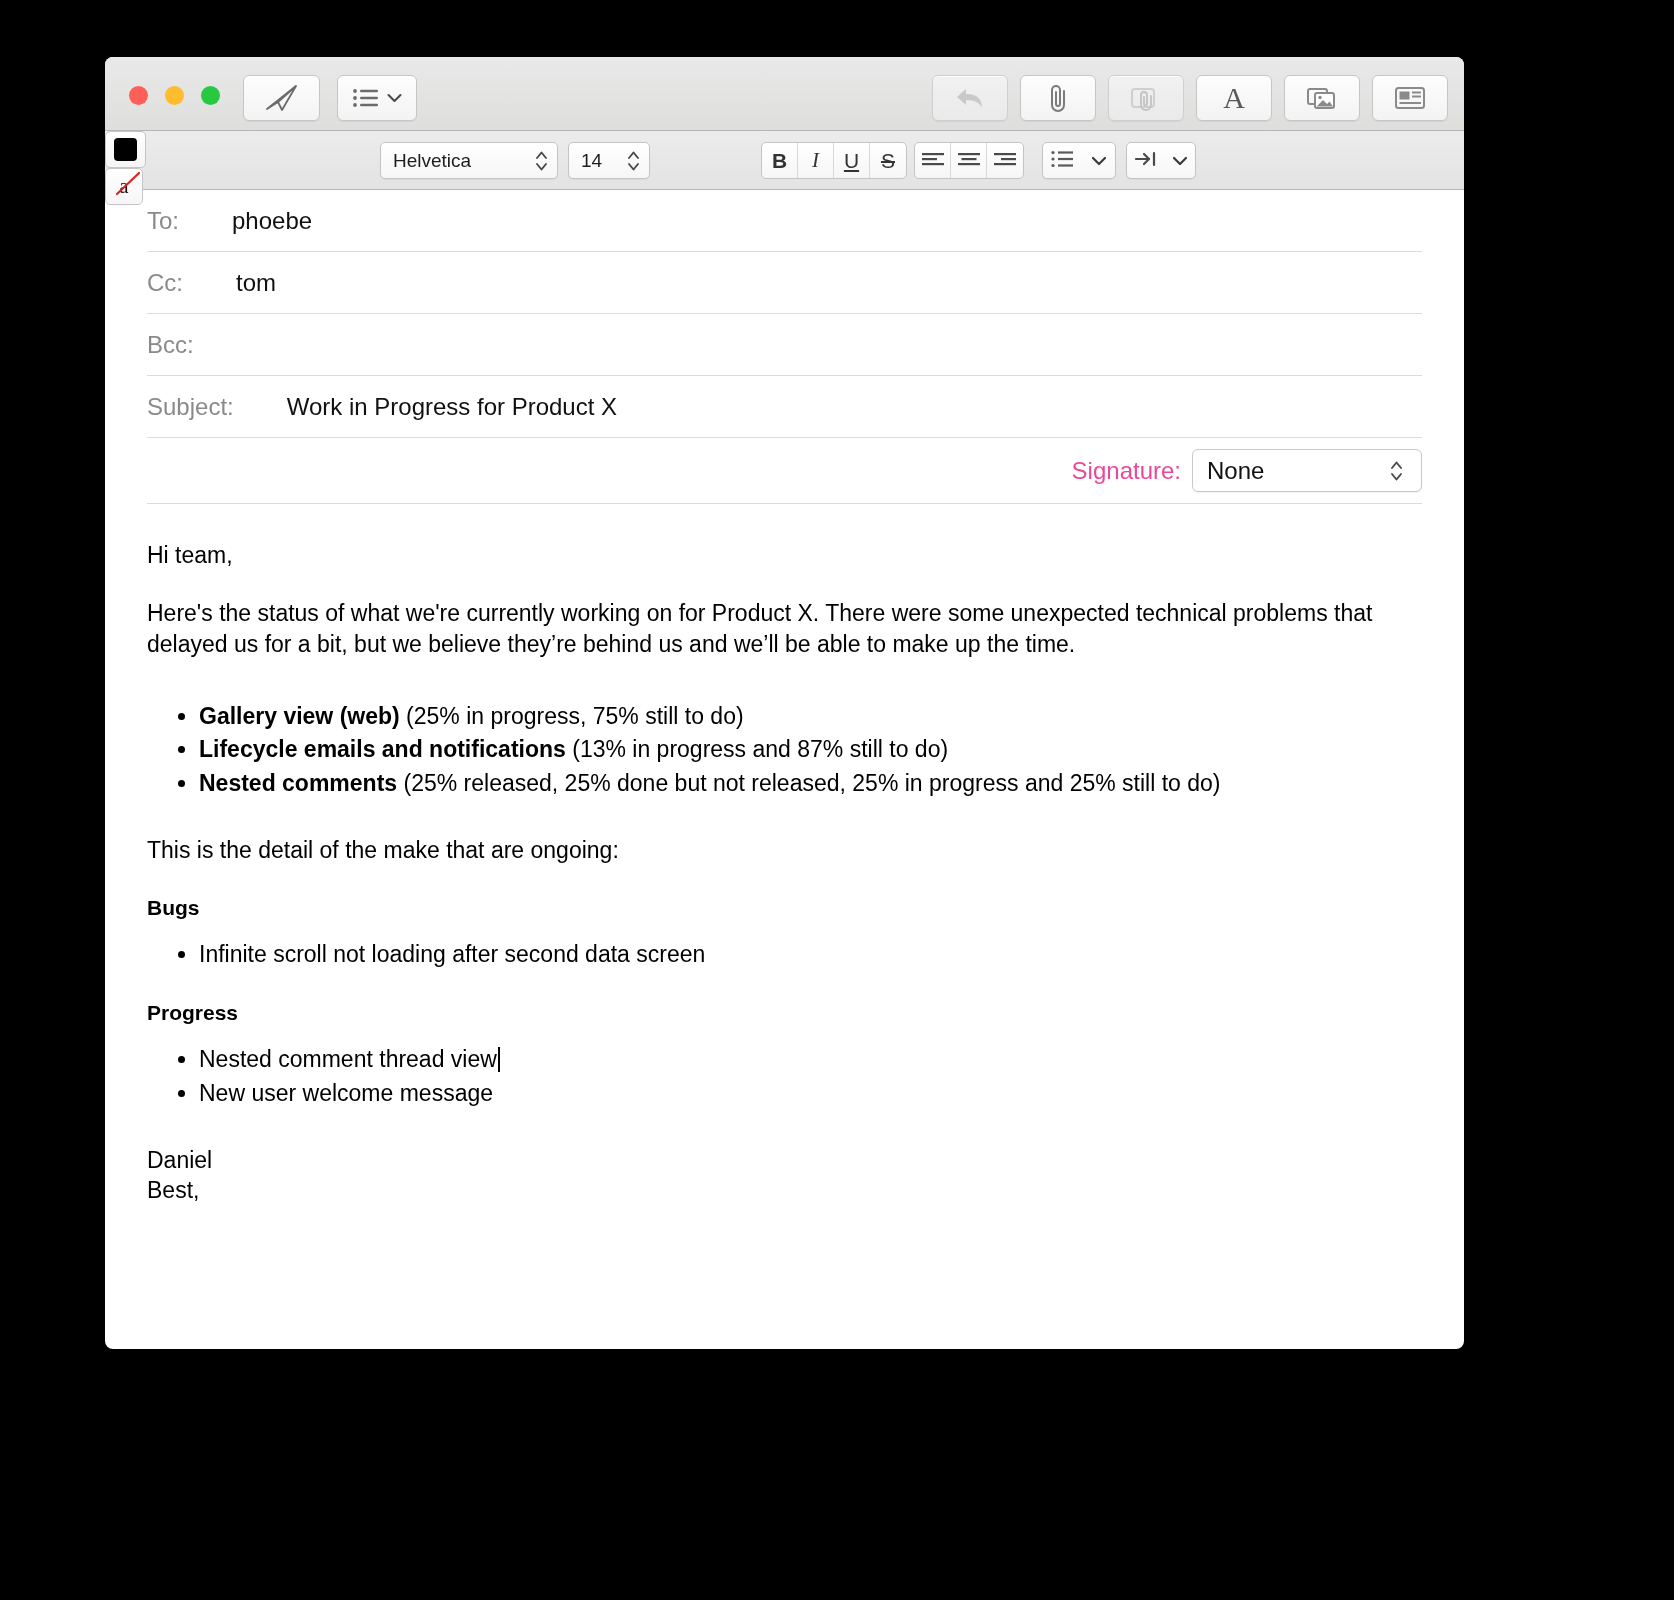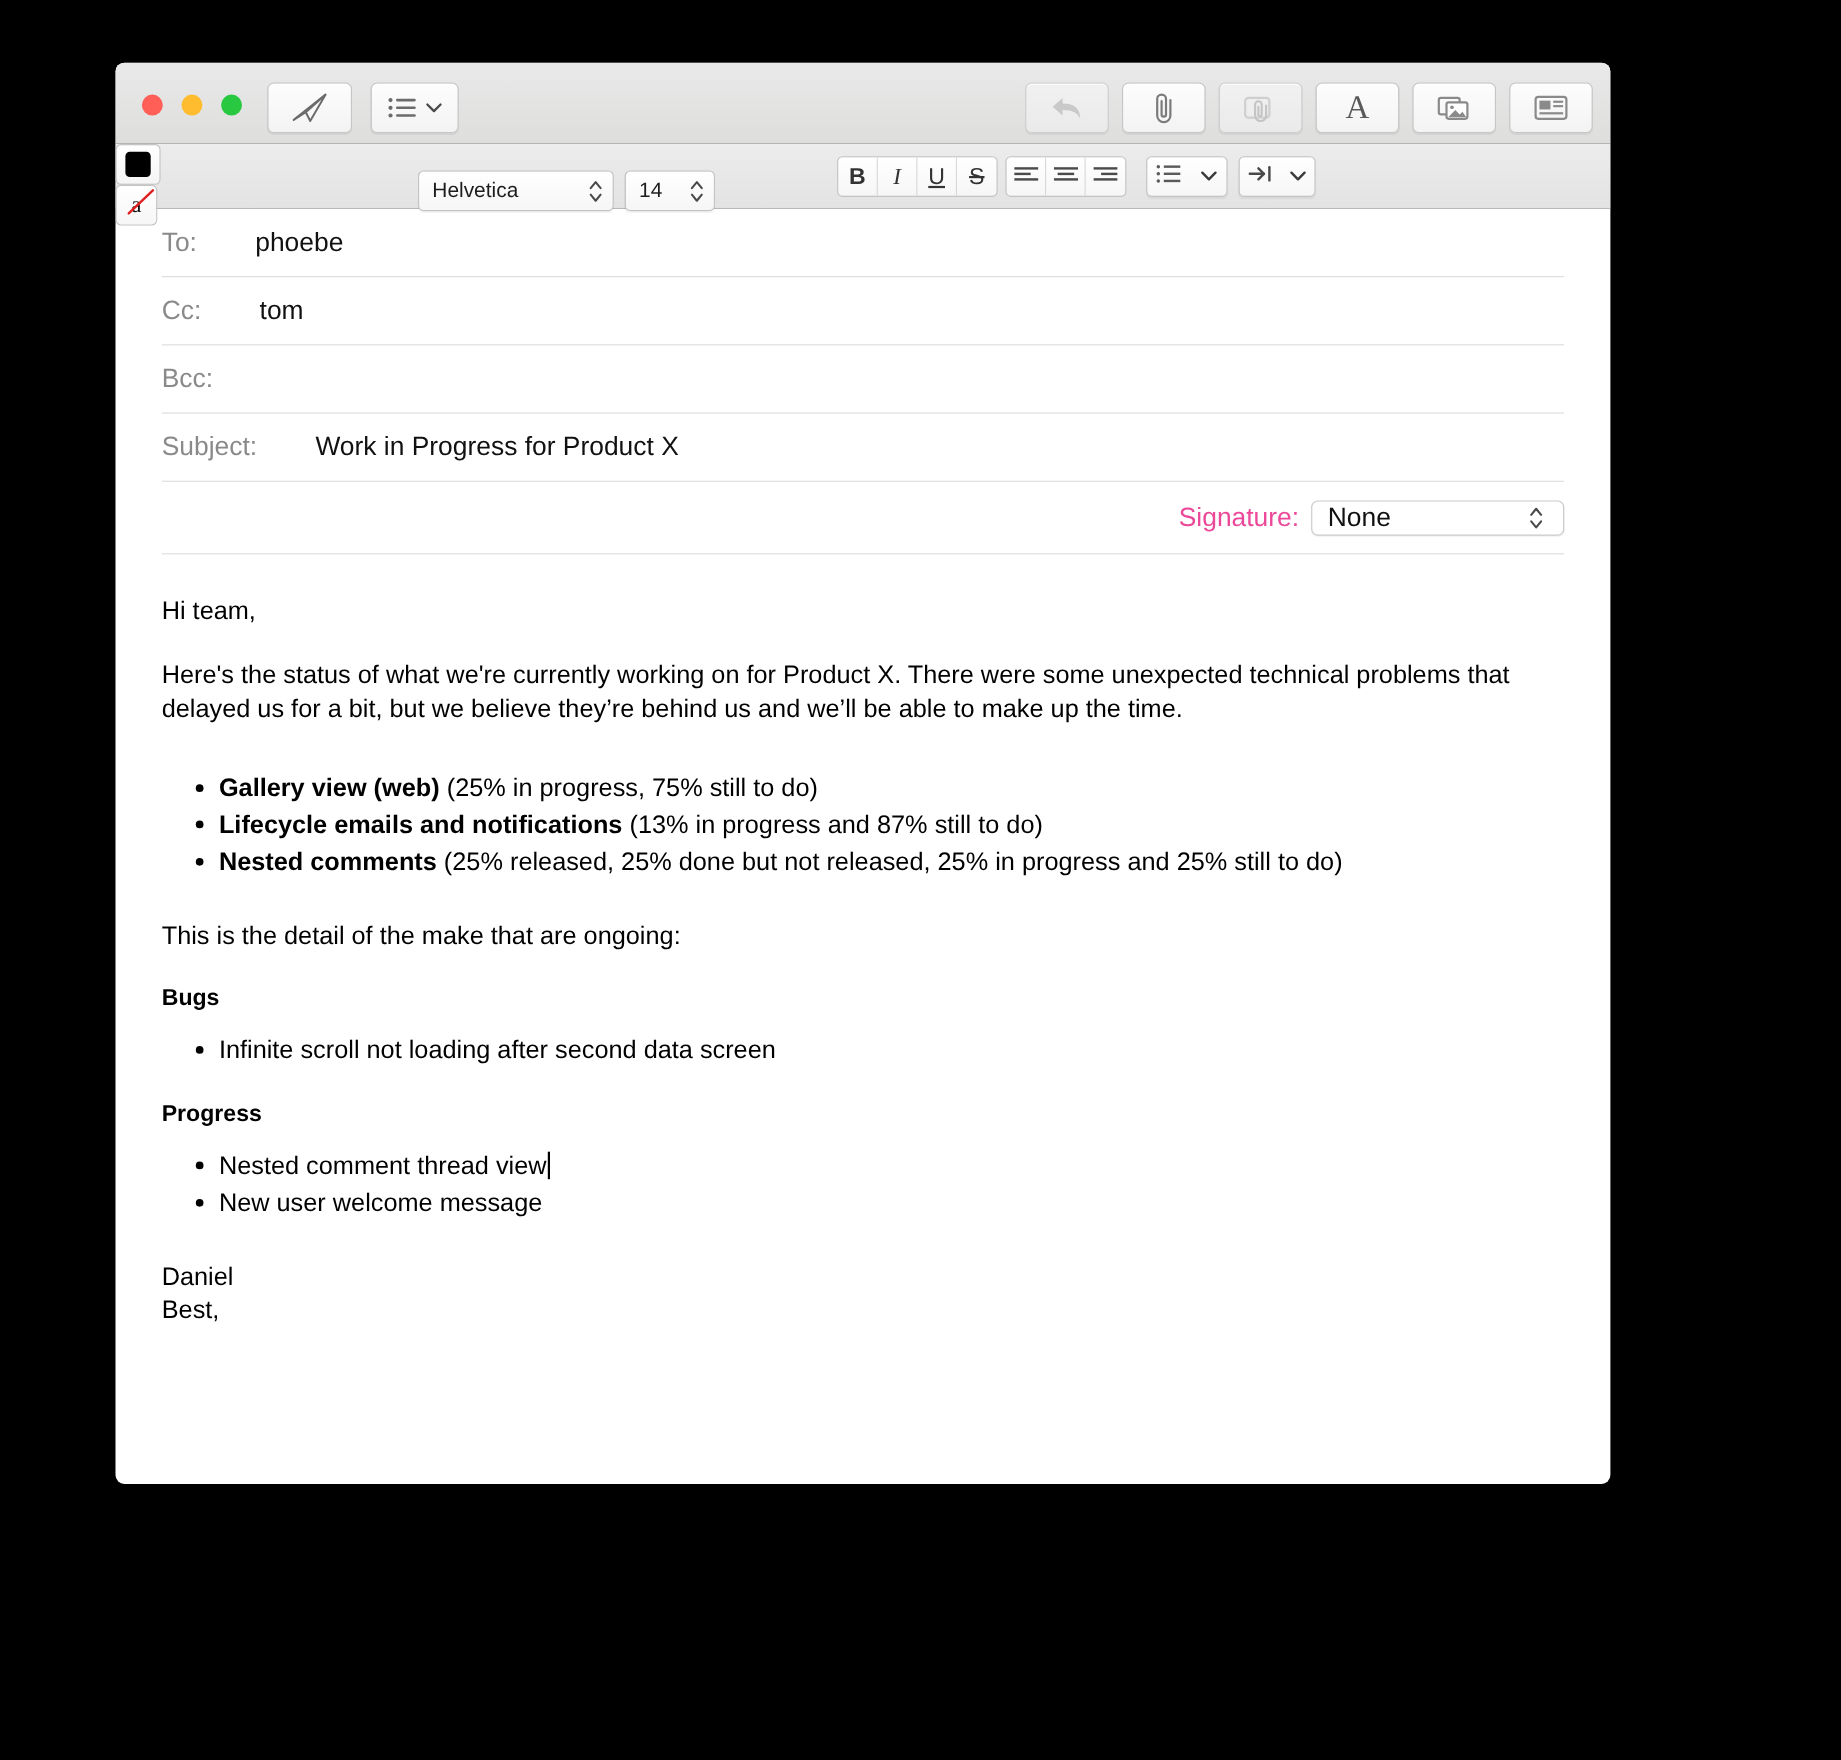--- a/index.html
+++ b/index.html
@@ -57,21 +57,21 @@
   #btn-stationery { left: 1267px; top: 18px; width: 76px; height: 46px; }
 
   
   .formatbar {
     position: relative;
     height: 59px;
     background: linear-gradient(to bottom, #ececec, #e3e3e3);
     border-bottom: 1px solid #b8b8b8;
   }
   .fb {
-    position: absolute; top: 24px;
+    position: absolute; top: 11px;
     background: linear-gradient(to bottom, #ffffff, #f6f6f6);
     border: 1px solid #c4c4c4;
     border-radius: 5px;
     display: flex; align-items: center;
     box-shadow: 0 1px 1px rgba(0,0,0,.05);
   }
   #font-select {
     left: 275px; width: 178px; height: 37px;
     padding-left: 12px; justify-content: space-between;
   }
@@ -119,21 +119,21 @@
   .field .flabel { font-size: 24px; color: #8a8a8a; }
   .field .fvalue { font-size: 24px; color: #111; margin-left: 10px; }
 
   .sigrow {
     position: relative; height: 66px; margin: 0 42px;
     border-bottom: 1px solid #dcdcdc;
     display: flex; align-items: center; justify-content: flex-end;
   }
   .sigrow .flabel { font-size: 24px; color: #ec4899; margin-right: 11px; }
   #signature-select {
-    width: 230px; height: 32px;
+    width: 230px; height: 43px;
     background: #ffffff; border: 1px solid #c9c9c9; border-radius: 6px;
     display: flex; align-items: center; justify-content: space-between;
     padding: 0 9px 0 14px;
     box-shadow: 0 1px 1px rgba(0,0,0,.05);
   }
   #signature-select .lbl { font-size: 24px; color: #111; }
 
   
   .body {
     padding: 36px 42px 0 42px;

